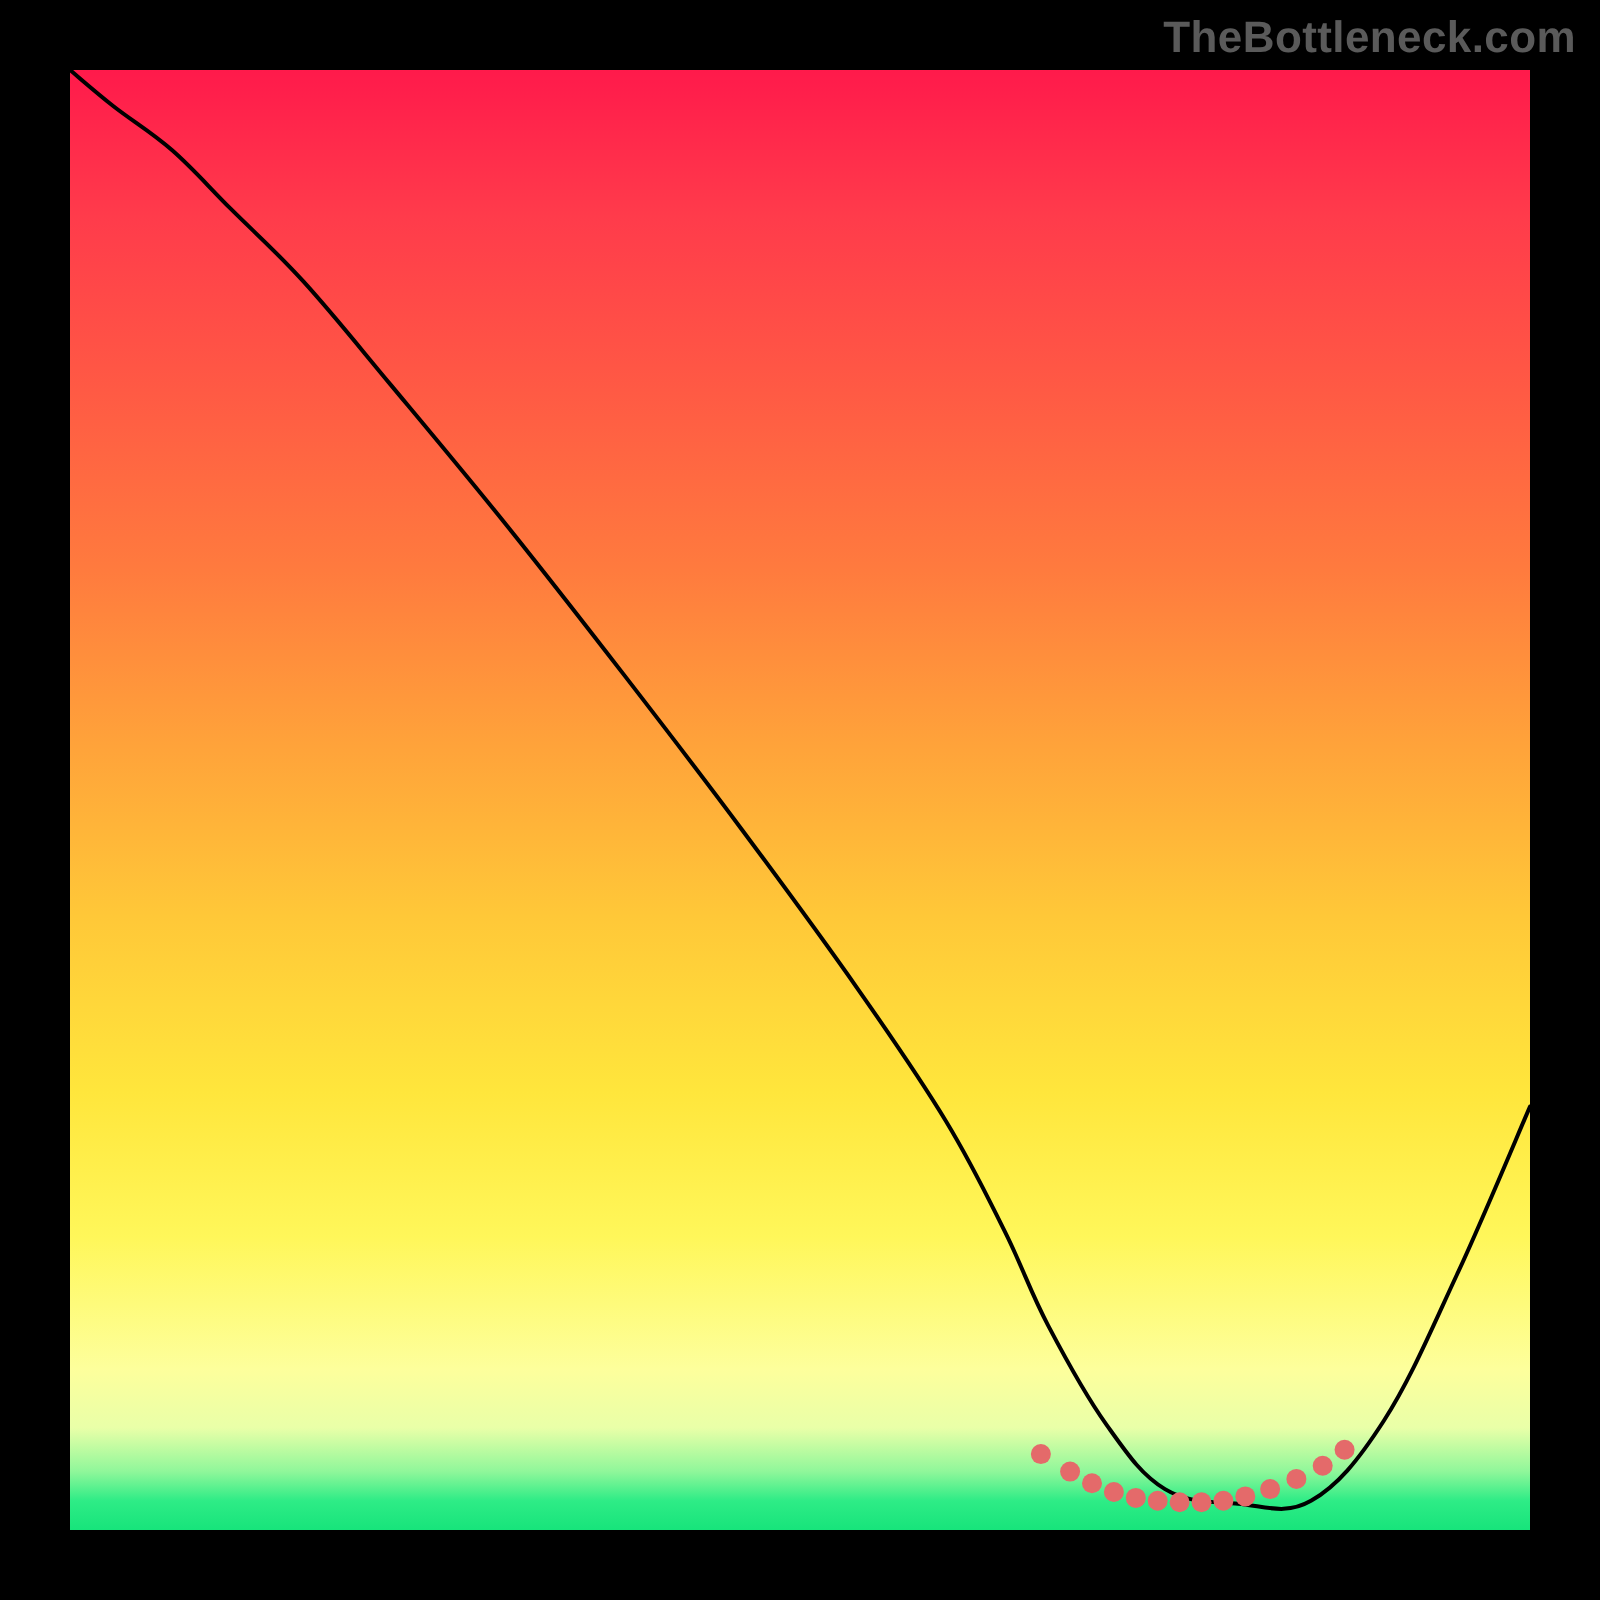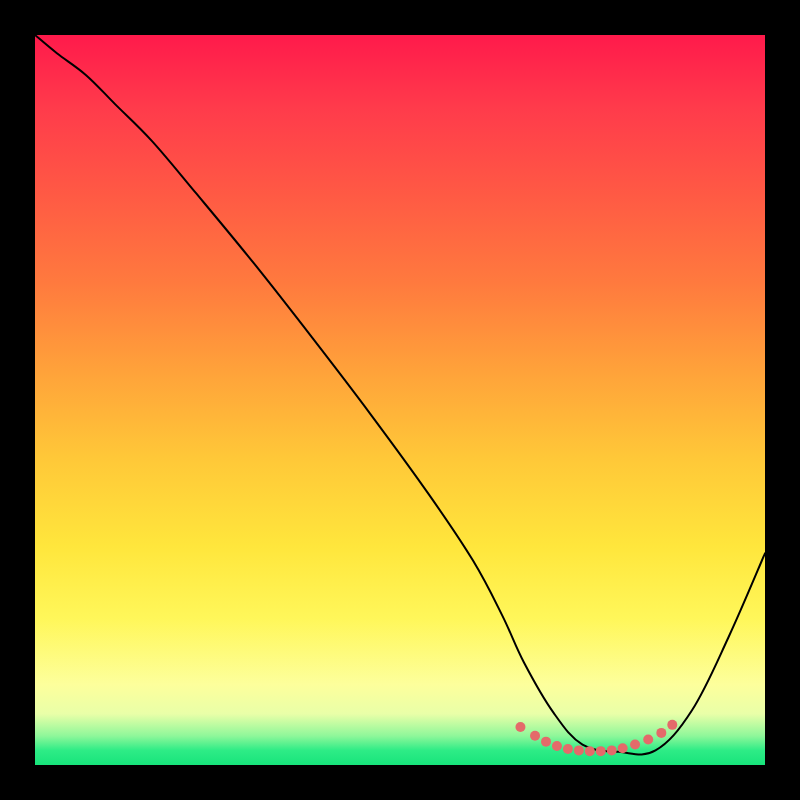--- a/index.html
+++ b/index.html
@@ -54,20 +54,21 @@
     font-weight: bold;
     color: #5a5a5a;
     letter-spacing: 0.2px;
     user-select: none;
   }
 </style>
 </head>
 <body>
 <div class="outer">
 
+  <div class="watermark">TheBottleneck.com</div>
 
   <div class="plot">
     <svg id="curve" class="curve-svg" viewBox="0 0 730 730" preserveAspectRatio="none">
         <path d="M 0.00 0.00 C 3.94 3.28, 12.70 11.02, 21.90 18.25 C 31.10 25.48, 40.59 30.95, 51.10 40.15 C 61.61 49.35, 68.47 57.52, 80.30 69.35 C 92.13 81.18, 102.35 89.95, 116.80 105.85 C 131.25 121.75, 142.20 135.60, 160.60 157.68 C 179.00 179.76, 197.98 202.34, 219.00 228.49 C 240.02 254.64, 256.38 275.75, 277.40 302.95 C 298.42 330.15, 314.78 351.35, 335.80 379.60 C 356.82 407.85, 375.80 433.62, 394.20 459.90 C 412.60 486.18, 424.86 503.92, 438.00 525.60 C 451.14 547.28, 458.00 561.95, 467.20 580.35 C 476.40 598.75, 479.90 610.32, 489.10 627.80 C 498.30 645.28, 507.79 662.72, 518.30 677.44 C 528.81 692.16, 535.67 702.46, 547.50 709.56 C 559.33 716.66, 570.86 715.81, 584.00 716.86 C 597.14 717.91, 607.36 722.89, 620.50 715.40 C 633.64 707.91, 643.86 695.62, 657.00 675.25 C 670.14 654.88, 680.36 630.50, 693.50 602.25 C 706.64 574.00, 723.43 533.41, 730.00 518.30" stroke="#000000" stroke-width="2" fill="none" stroke-linecap="round"></path>
         <circle cx="485.45" cy="692.04" r="5" fill="#e46a6a"></circle>
         <circle cx="500.05" cy="700.80" r="5" fill="#e46a6a"></circle>
         <circle cx="511.00" cy="706.64" r="5" fill="#e46a6a"></circle>
         <circle cx="521.95" cy="711.02" r="5" fill="#e46a6a"></circle>
         <circle cx="532.90" cy="713.94" r="5" fill="#e46a6a"></circle>
         <circle cx="543.85" cy="715.40" r="5" fill="#e46a6a"></circle>

